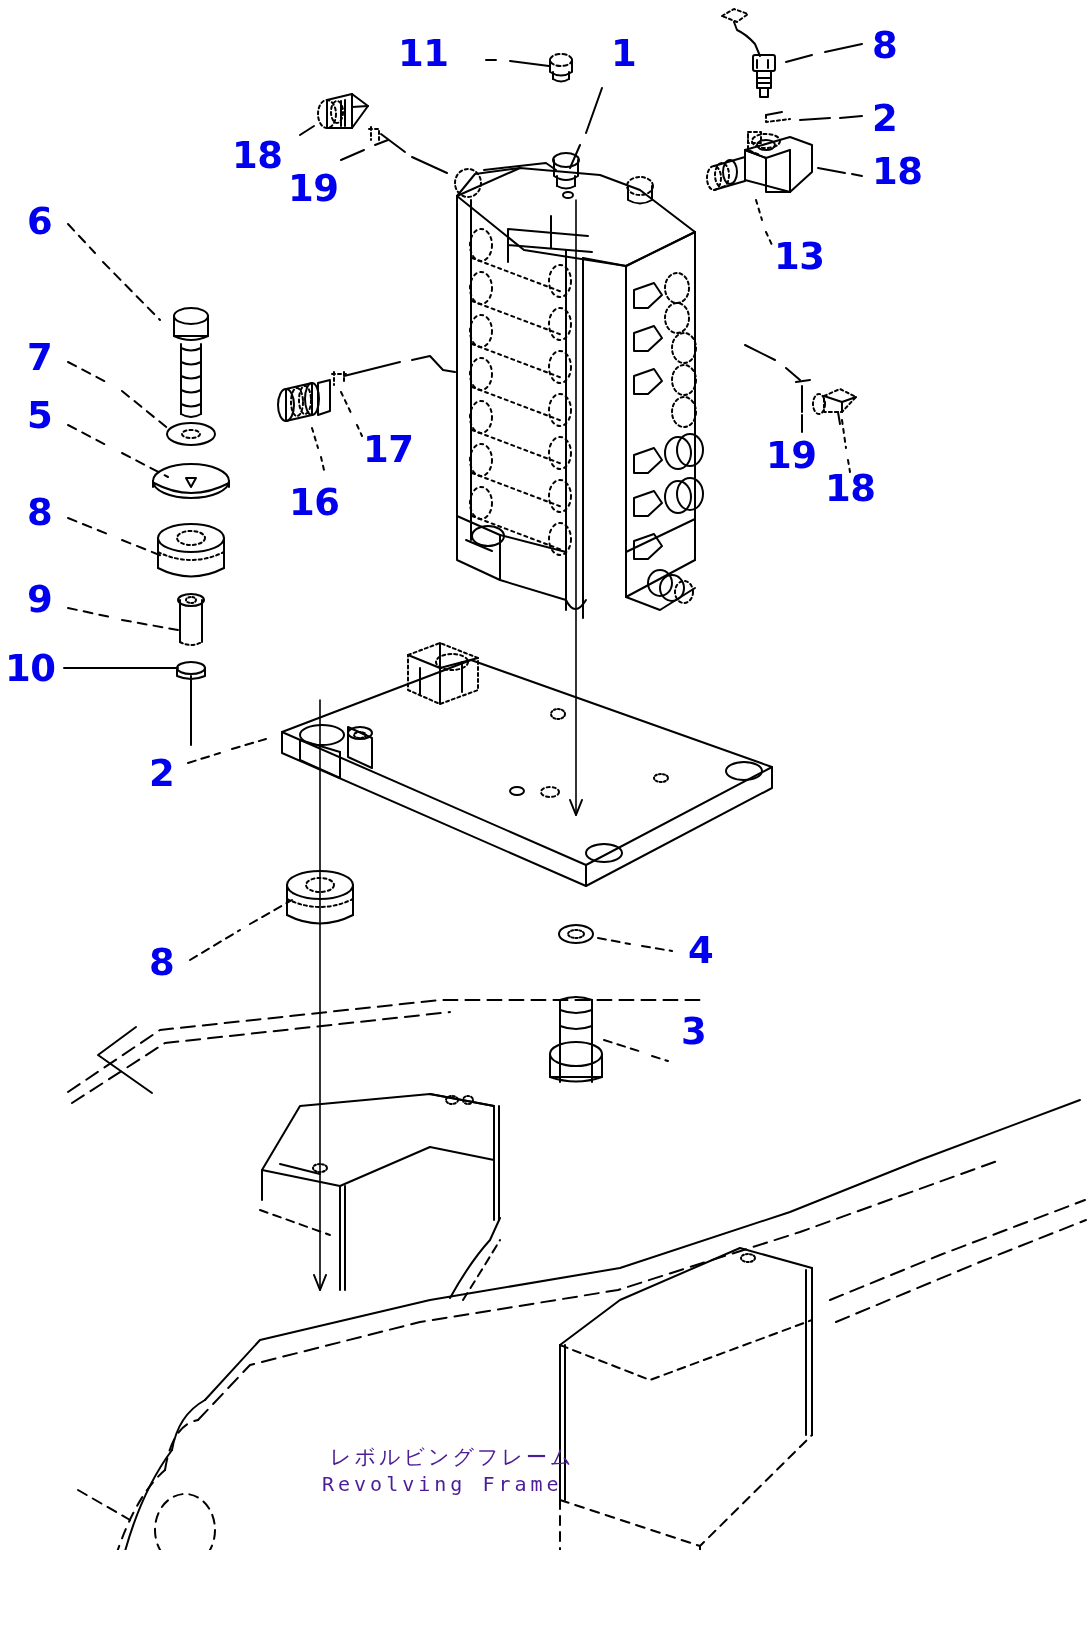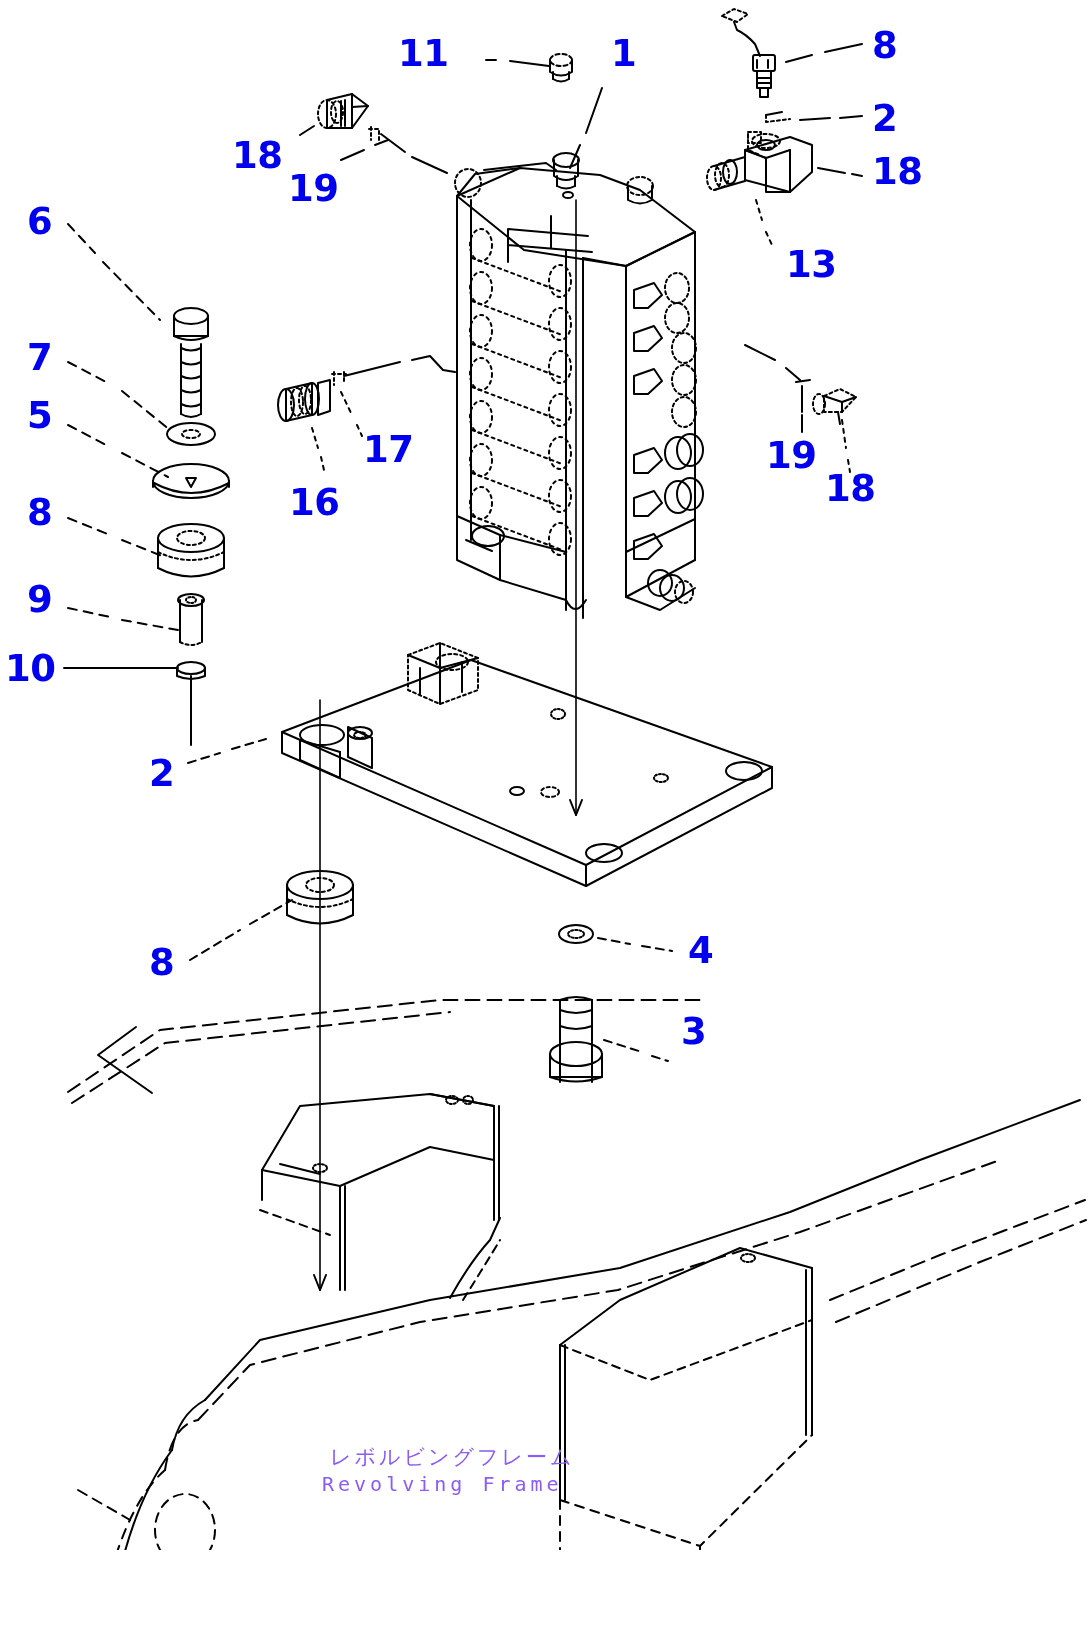--- a/index.html
+++ b/index.html
@@ -17,21 +17,21 @@
     font-family:"DejaVu Sans",sans-serif;
     font-weight:bold;
     font-size:37px;
     line-height:1;
     letter-spacing:-0.5px;
     white-space:nowrap;
     user-select:none;
   }
   .capt{
     position:absolute;
-    color:#8b5cf6;
+    color:#4c1d95;
     font-family:"DejaVu Sans Mono","Liberation Mono",monospace;
     white-space:nowrap;
     user-select:none;
   }
   .capt.jp{font-size:21px;letter-spacing:3px;}
   .capt.en{font-size:20px;letter-spacing:4px;}
   .partcode{
     position:absolute;
     color:#000;
     font-family:"DejaVu Sans Mono","Liberation Mono",monospace;
@@ -389,21 +389,21 @@
     </g>
   </svg>
 
   <div class="callout" style="left:398px;top:35px;">11</div>
   <div class="callout" style="left:611px;top:35px;">1</div>
   <div class="callout" style="left:872px;top:27px;">8</div>
   <div class="callout" style="left:872px;top:100px;">2</div>
   <div class="callout" style="left:872px;top:153px;">18</div>
   <div class="callout" style="left:232px;top:137px;">18</div>
   <div class="callout" style="left:288px;top:170px;">19</div>
-  <div class="callout" style="left:774px;top:246px;margin-left:12px;">13</div>
+  <div class="callout" style="left:774px;top:238px;">13</div>
   <div class="callout" style="left:27px;top:203px;">6</div>
   <div class="callout" style="left:27px;top:339px;">7</div>
   <div class="callout" style="left:27px;top:397px;">5</div>
   <div class="callout" style="left:27px;top:494px;">8</div>
   <div class="callout" style="left:27px;top:581px;">9</div>
   <div class="callout" style="left:5px;top:650px;">10</div>
   <div class="callout" style="left:289px;top:470px;margin-top:14px;">16</div>
   <div class="callout" style="left:363px;top:431px;">17</div>
   <div class="callout" style="left:766px;top:437px;">19</div>
   <div class="callout" style="left:825px;top:470px;">18</div>

